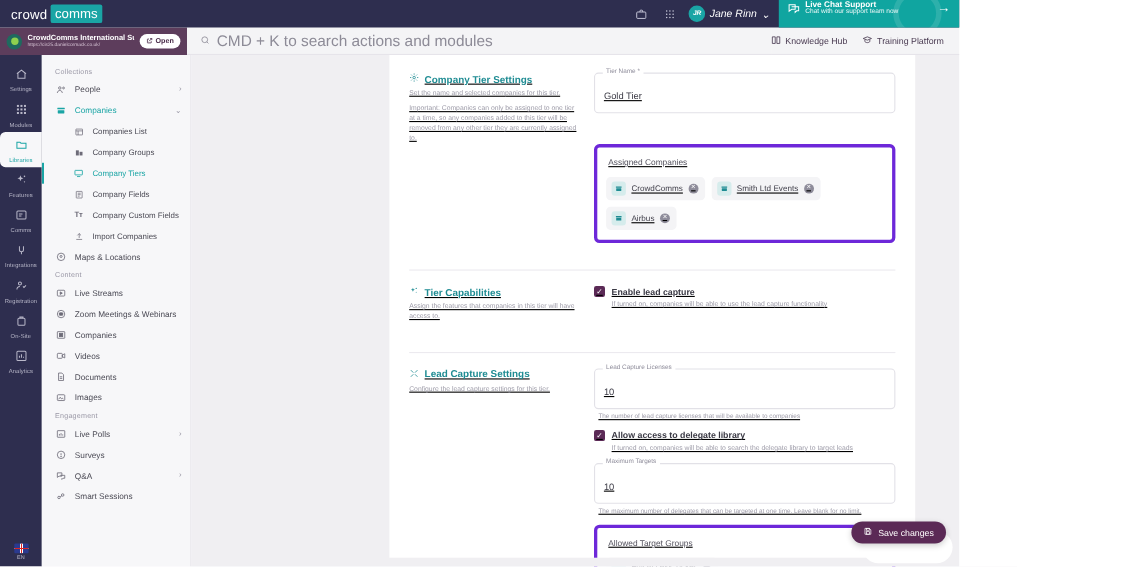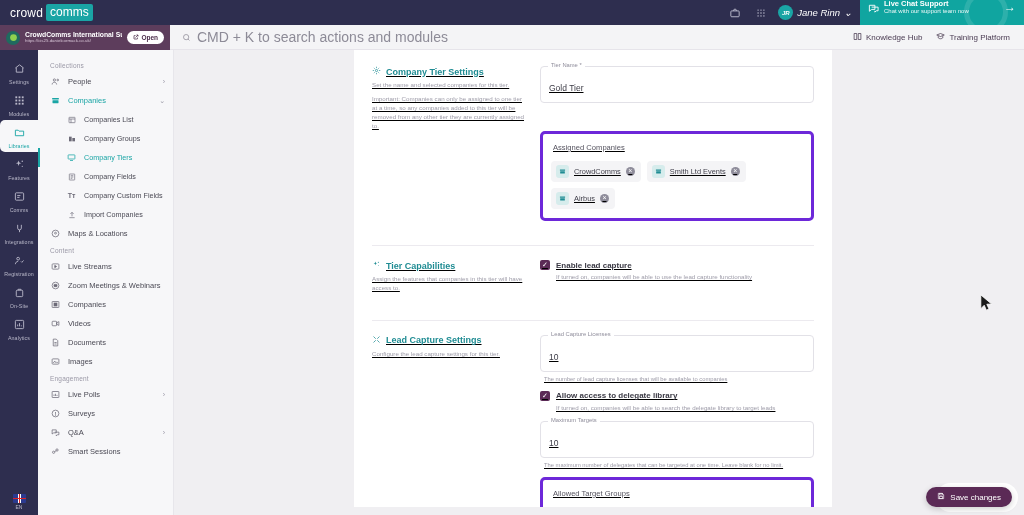--- a/index.html
+++ b/index.html
@@ -1,21 +1,21 @@
 <!DOCTYPE html>
 <html><head>
 <meta charset="utf-8">
 <style>
   * { box-sizing: border-box; margin: 0; padding: 0; }
   html, body {
     width: 1024px; height: 515px;
     font-family: "Liberation Sans", sans-serif;
     background: #ffffff; overflow: hidden;
   }
-  #app { position: relative; width: 1024px; height: 515px; display: flex; flex-direction: column; }
+  #app { position: relative; width: 872px; height: 515px; display: flex; flex-direction: column; }
 
   
   .topbar {
     height: 25px; background: #2e2e4f; display: flex; align-items: center;
     flex: 0 0 25px; position: relative; z-index: 30;
   }
   .brand { display: flex; align-items: center; padding-left: 10px; gap: 0px; }
   .brand-crowd { color: #ffffff; font-size: 12px; letter-spacing: .2px; }
   .brand-comms {
     background: #1aa5a5; color: #ffffff; font-size: 12px;
@@ -176,21 +176,21 @@
     font-size: 7px; display: flex; align-items: center; justify-content: center; flex: 0 0 10px;
   }
   .check-label { font-size: 8px; color: #3a3944; font-weight: bold; }
   .check-help { font-size: 6.2px; color: #9d9ba8; margin: 0 0 10px 16px; }
 
   .divider { height: 1px; background: #eceaef; margin: 14px 18px 14px 18px; }
 
   .cursor { position: absolute; left: 806px; top: 244px; z-index: 40; }
 
   .save-btn {
-    position: absolute; right: 12px; bottom: 8px; background: #5b2a56; color: #fff;
+    position: absolute; right: 12px; bottom: 21px; background: #5b2a56; color: #fff;
     border-radius: 14px; height: 20px; display: flex; align-items: center; gap: 5px;
     padding: 0 11px; font-size: 8px; z-index: 35;
     box-shadow: 0 2px 6px rgba(0,0,0,.2);
   }
   .save-pill-bg {
     position: absolute; right: 6px; bottom: 3px; width: 82px; height: 29px;
     background: #ffffff; border-radius: 15px; z-index: 34;
   }
   .bottom-strip { position:absolute; left:0; right:0; bottom:0; height:8px; background:#f0eff2; z-index: 33; }
 </style>

